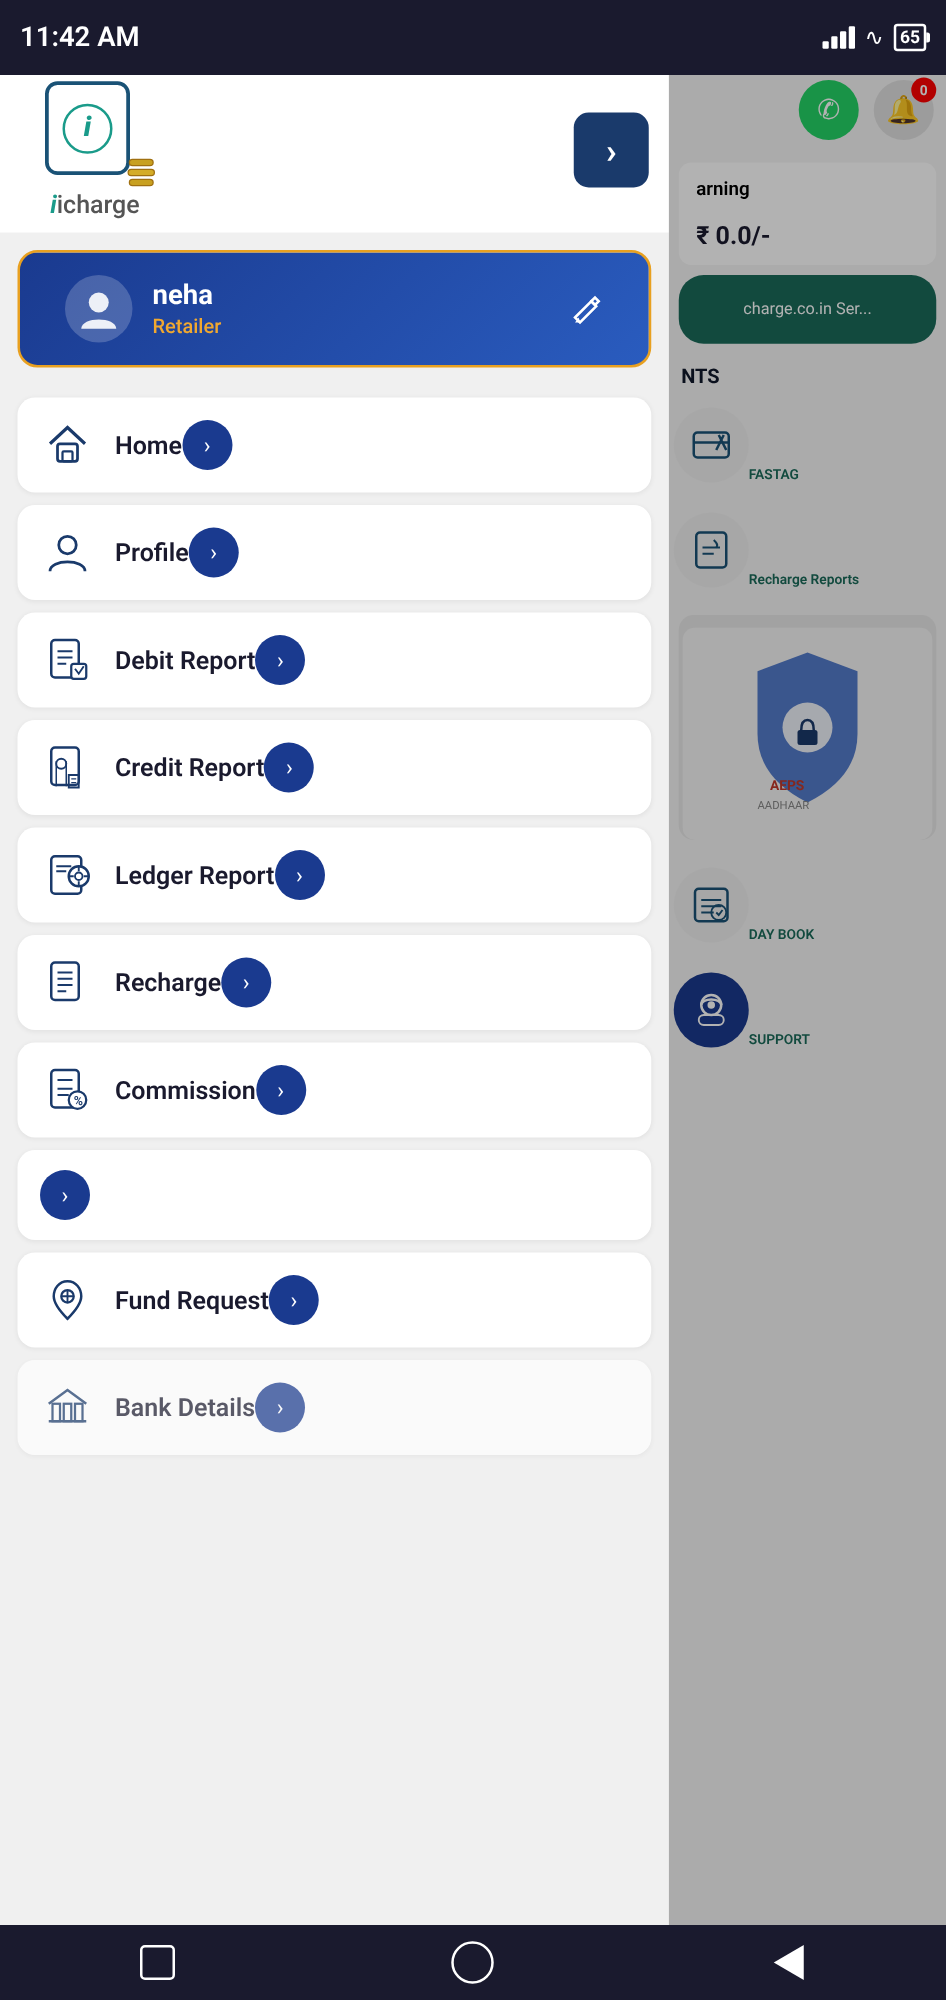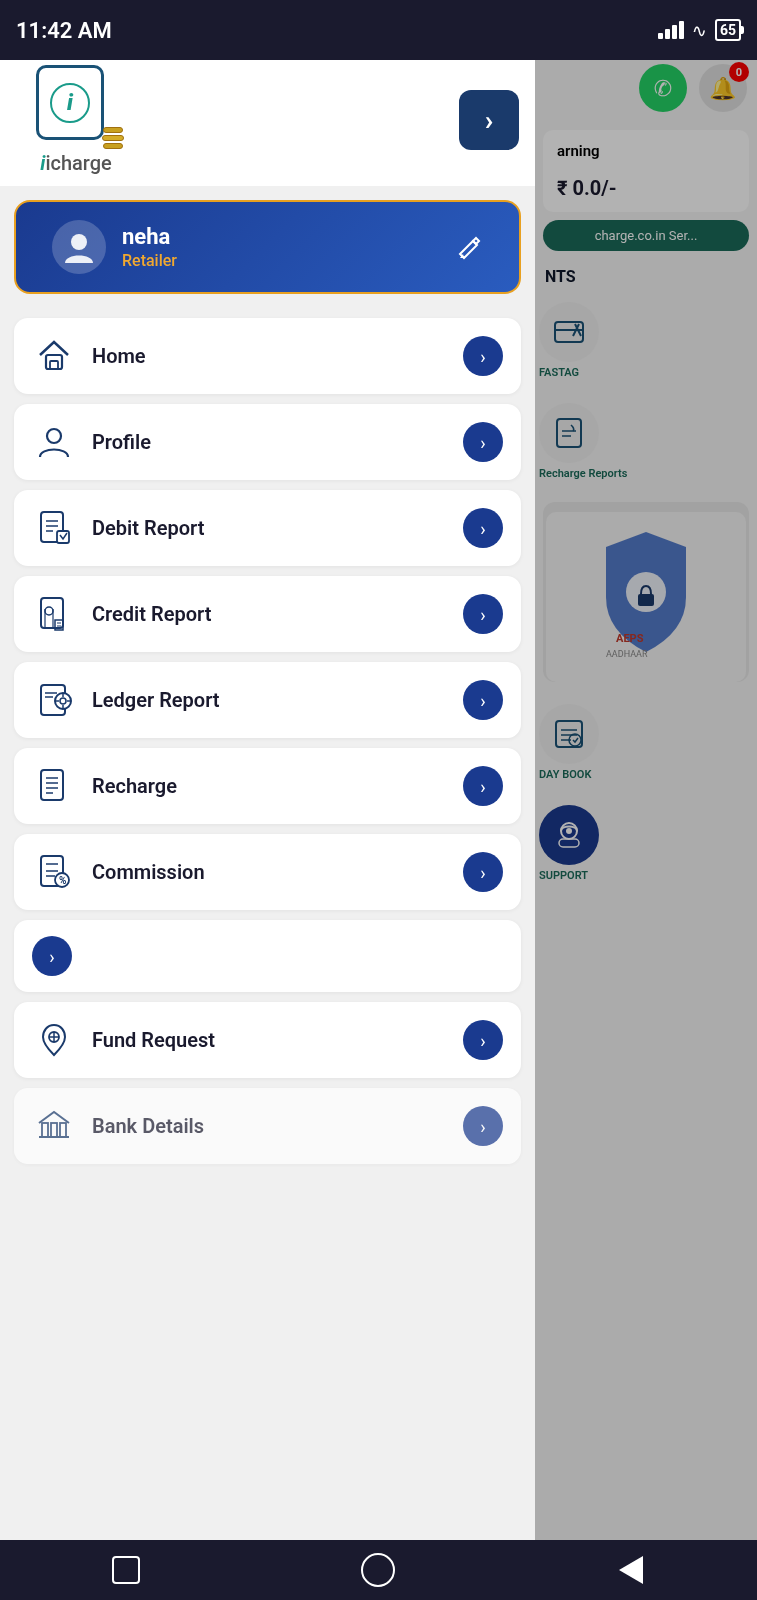--- a/index.html
+++ b/index.html
@@ -140,35 +140,35 @@
     .bg-earning-value {
       color: #1a1a2e;
       font-size: 20px;
       font-weight: bold;
       margin-top: 16px;
     }
     .bg-service-btn {
       margin: 8px;
       background: #1a6b5a;
       border-radius: 20px;
-      padding: 8px 12px;
+      padding: 20px 12px;
       color: white;
       font-size: 13px;
       text-align: center;
     }
     .bg-section-title {
       color: #0f172a;
       font-size: 16px;
       font-weight: bold;
       padding: 8px 10px 4px;
     }
     .bg-icon-item {
       display: flex;
-      flex-direction: column;
-      align-items: flex-start;
+      flex-direction: row;
+      align-items: flex-end;
       padding: 12px 4px;
     }
     .bg-icon-circle {
       width: 60px;
       height: 60px;
       background: #f0f0f0;
       border-radius: 50%;
       display: flex;
       align-items: center;
       justify-content: center;
@@ -286,21 +286,20 @@
       display: flex;
       flex-direction: column;
       gap: 10px;
     }
     .menu-item {
       background: white;
       border-radius: 14px;
       padding: 16px 18px;
       display: flex;
       align-items: center;
-      justify-content: space-between;
       cursor: pointer;
       box-shadow: 0 1px 4px rgba(0,0,0,0.06);
     }
     .menu-left {
       display: flex;
       align-items: center;
       gap: 16px;
     }
     .menu-icon {
       width: 44px;

